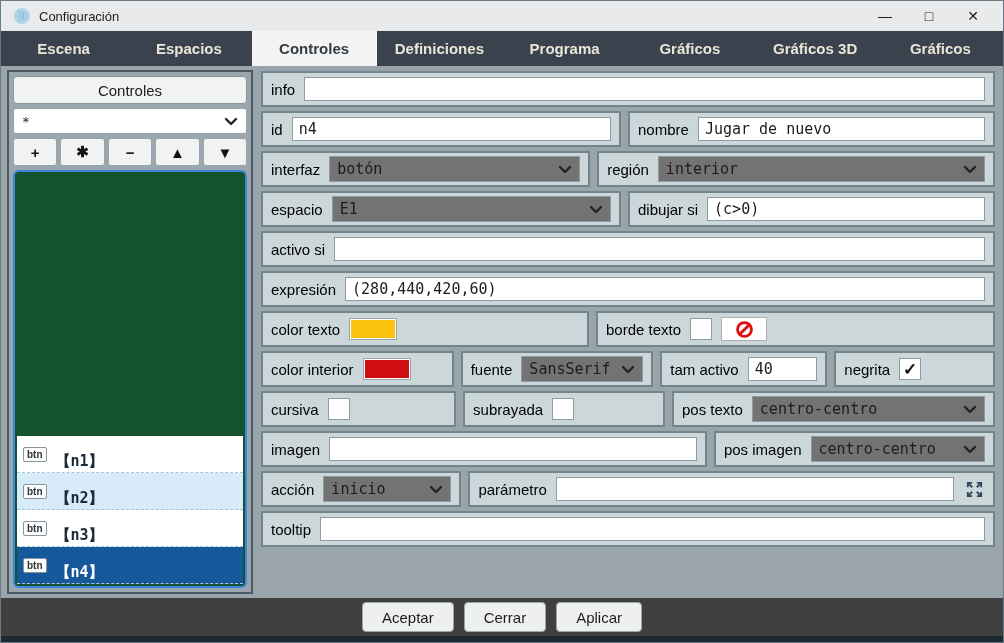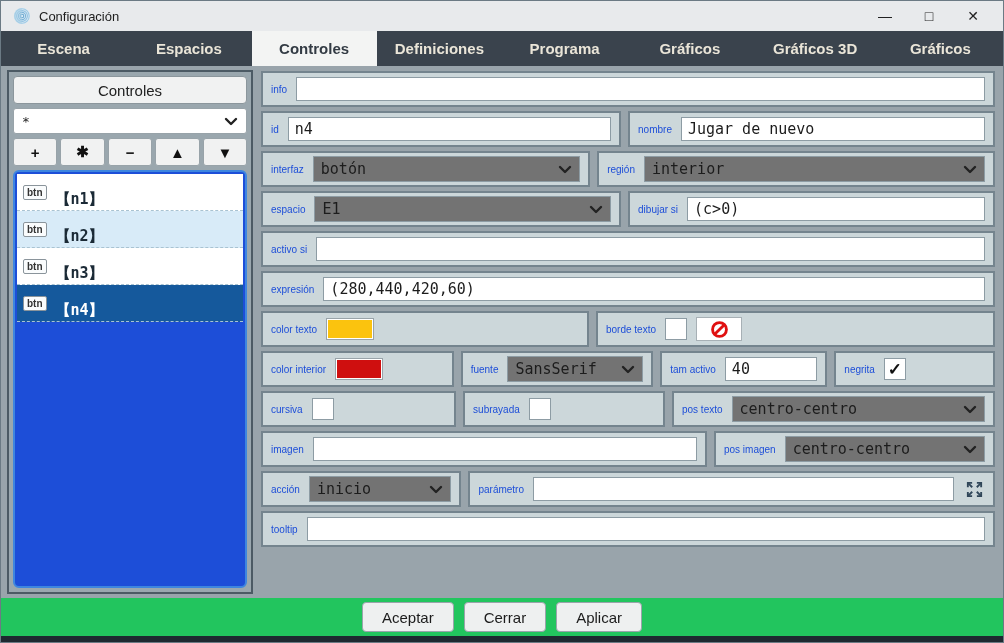--- a/index.html
+++ b/index.html
@@ -21,44 +21,44 @@
 
   
   .main { flex:1; display:flex; gap:6px; padding:4px 6px; background:#99a4ab; min-height:0; }
 
   
   .left { width:246px; flex:0 0 auto; border:2px solid #4c5a64; padding:4px; display:flex; flex-direction:column; gap:4px; background:#9aa7ae; }
   .lp-header { height:28px; background:#f1f2f2; border:1px solid #8b969c; border-radius:4px; display:flex; align-items:center; justify-content:center; font-size:15px; color:#222; flex:0 0 auto; }
   .lp-filter { height:26px; background:#fff; border:1px solid #98a3a9; border-radius:3px; display:flex; align-items:center; justify-content:space-between; padding:0 8px; font-family:"DejaVu Sans Mono", monospace; font-size:13px; color:#222; flex:0 0 auto; }
   .lp-toolbar { display:flex; gap:3px; flex:0 0 auto; }
   .tool-btn { flex:1; height:28px; background:#f1f2f2; border:1px solid #98a3a9; border-radius:3px; display:flex; align-items:center; justify-content:center; font-size:15px; font-weight:bold; color:#111; }
-  .lp-list { flex:1; background:#1d4ed8; border:2px solid #3e86df; border-radius:6px; overflow:hidden; display:flex; flex-direction:column; padding:2px; }
+  .lp-list { flex:1; background:#14532d; border:2px solid #3e86df; border-radius:6px; overflow:hidden; display:flex; flex-direction:column; padding:2px;justify-content:flex-end; }
   .li { height:37px; flex:0 0 auto; display:flex; align-items:center; border-bottom:1px dashed #a9c3d2; padding:0 6px; background:#fff; }
   .li.hover { background:#d8ebf8; }
   .li.selected { background:#15599c; }
   .li .badge { border:1px solid #8a949b; background:#fafcfd; color:#333; font-size:10px; font-weight:bold; line-height:13px; padding:0 3px; border-radius:2px; margin-right:9px; }
   .li .li-label { font-family:"DejaVu Sans Mono","DejaVu Sans", monospace; font-size:15px; font-weight:bold; color:#1b2a36;margin-top:14px; }
   .li.selected .li-label { color:#fff; }
 
   
   .form { flex:1; display:flex; flex-direction:column; gap:4px; padding:1px 2px; min-width:0; }
   .row { display:flex; gap:7px; flex:0 0 auto; }
   .group { background:#ccd7da; border:2px solid #74848e; height:36px; display:flex; align-items:center; padding:0 8px; gap:9px; min-width:0; }
-  .lbl { font-size:10px; color:#1d4ed8; white-space:nowrap; }
+  .lbl { font-size:15px; color:#000000; white-space:nowrap; }
   .ti { flex:1; height:24px; min-width:0; border:1px solid #8d9ca4; background:#fff; font-family:"DejaVu Sans Mono", monospace; font-size:15px; padding:0 6px; color:#1c1c1c; }
   .select { flex:1; min-width:0; background:#737373; border:1px solid #8d9ca4; height:26px; display:flex; align-items:center; justify-content:space-between; gap:6px; padding:0 7px; font-family:"DejaVu Sans Mono", monospace; font-size:15px; color:#1c1c1c; }
   .select .sel-text { overflow:hidden; white-space:nowrap; }
   .chev { width:14px; height:9px; flex:0 0 auto; }
   .checkbox { width:22px; height:22px; background:#fff; border:1px solid #8d9ca4; display:flex; align-items:center; justify-content:center; font-size:17px; font-weight:bold; color:#111; flex:0 0 auto; }
   .swatch { width:48px; height:22px; border:1px solid #98a3a9; box-shadow:inset 0 0 0 1px #fff; flex:0 0 auto; }
   .no-btn { width:46px; height:24px; background:#fff; border:1px solid #a7b0b5; display:flex; align-items:center; justify-content:center; flex:0 0 auto; }
   .expand-btn { width:22px; height:22px; display:flex; align-items:center; justify-content:center; flex:0 0 auto; }
 
   
-  .footer { height:38px; background:#22c55e; display:flex; align-items:center; justify-content:center; gap:10px; flex:0 0 auto; }
+  .footer { height:38px; background:#404040; display:flex; align-items:center; justify-content:center; gap:10px; flex:0 0 auto; }
   .f-btn { height:30px; padding:0 19px; background:#eef0f0; border:1px solid #9aa4ab; border-radius:4px; font-size:15px; color:#1c1c1c; display:flex; align-items:center; }
   .strip { height:6px; background:#1e2930; flex:0 0 auto; }
 </style>
 </head>
 <body>
 
 <div class="window">
 
   <div class="titlebar">
     <svg class="app-icon" viewBox="0 0 20 20">

